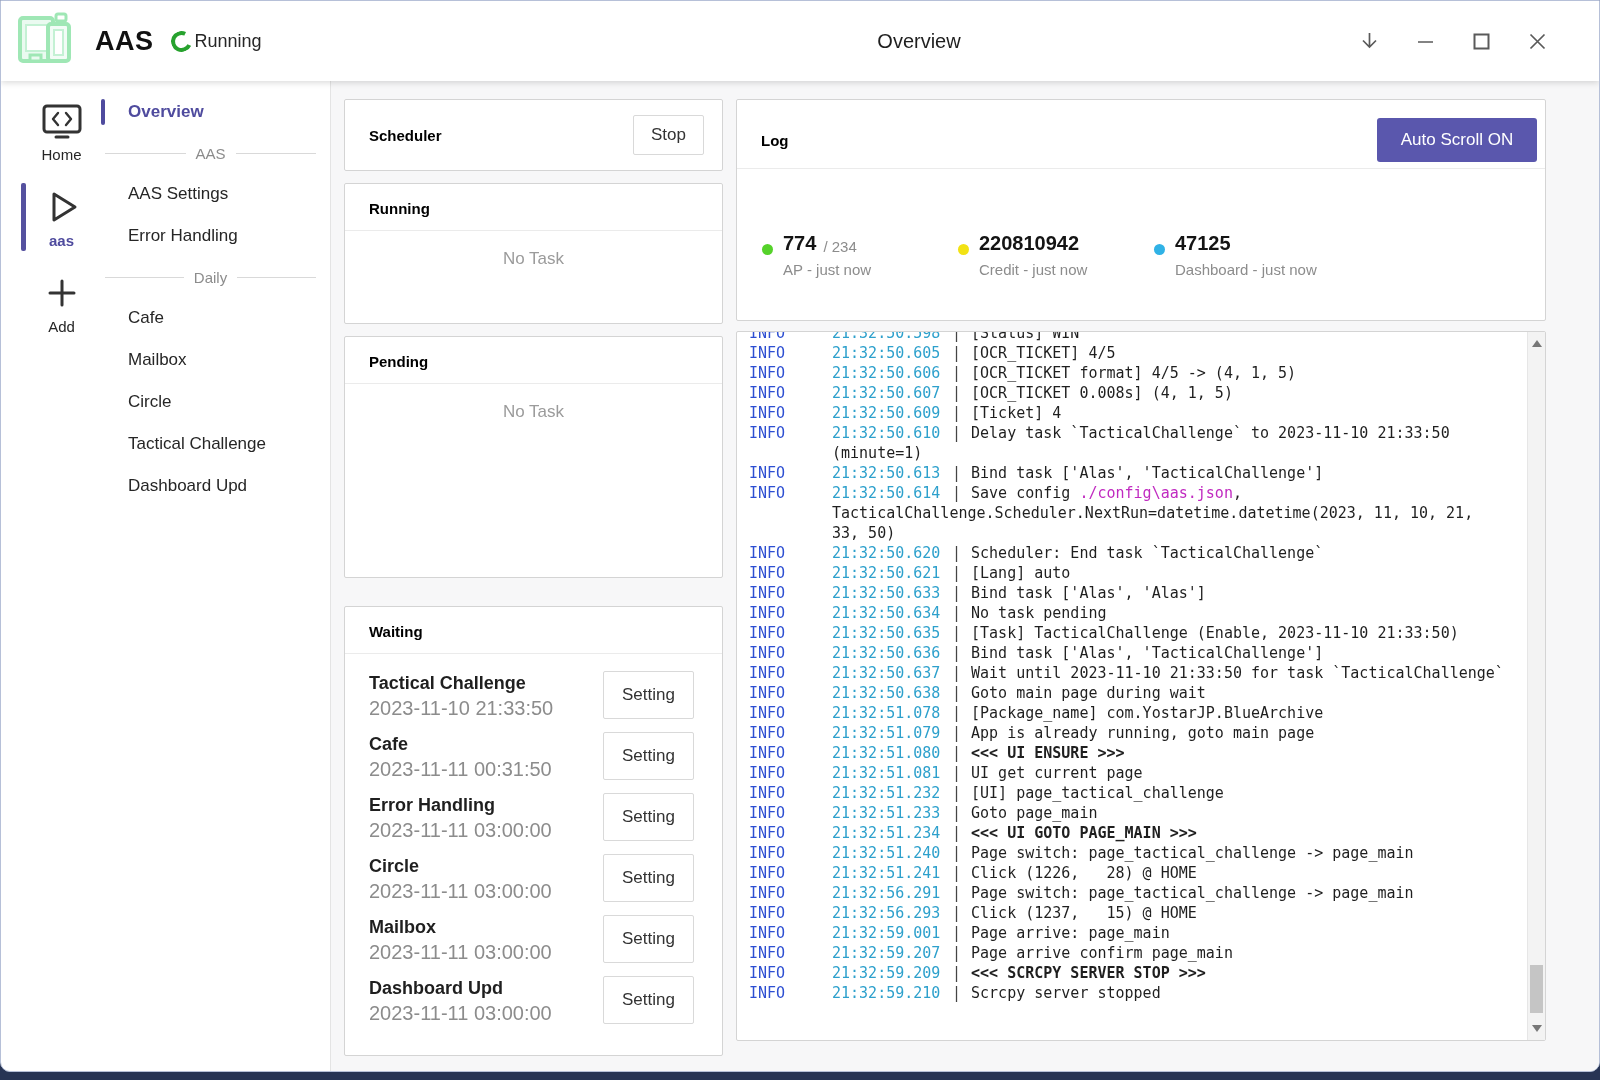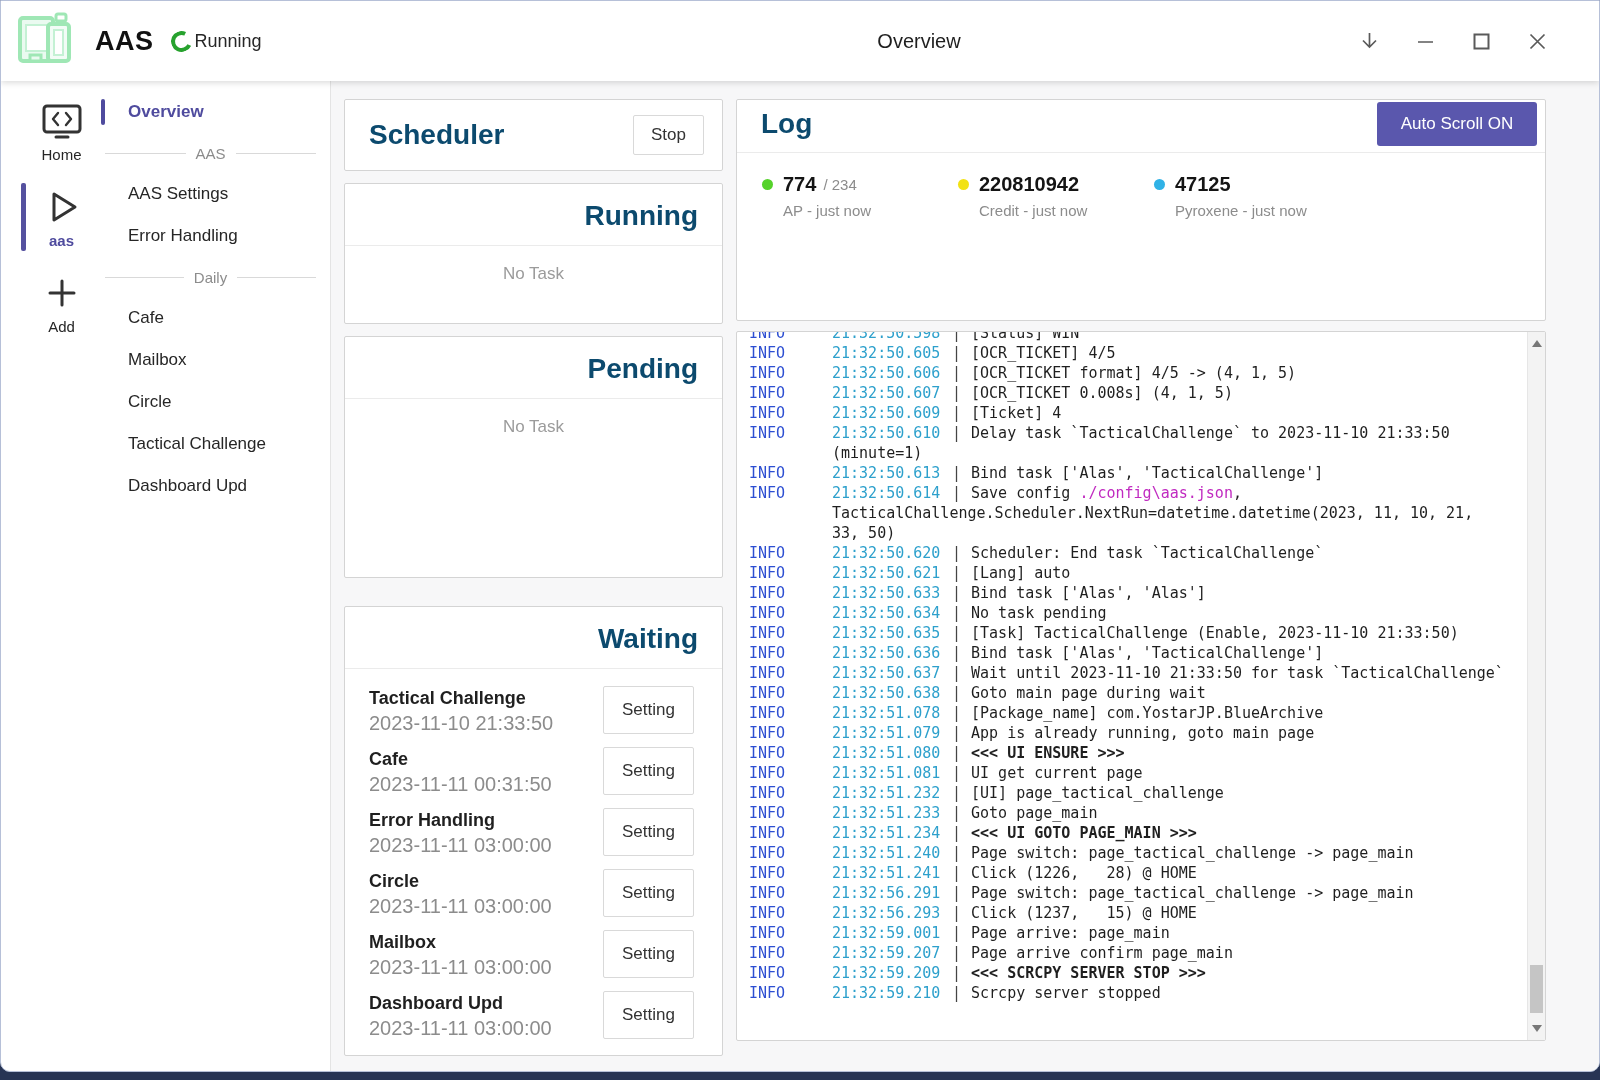--- a/index.html
+++ b/index.html
@@ -45,21 +45,21 @@
   .nav-bar { display:none; position:absolute; left:10px; top:8px; height:26px; width:4px;
              background:#4f4b9e; border-radius:2px; }
   .nav-link.active .nav-bar { display:block; }
   .nav-div { height:40px; display:flex; align-items:center; padding:0 14px; gap:10px; }
   .nav-div .line { flex:1; height:1px; background:#d9d9d9; }
   .nav-div .dtext { color:#8c8c8c; font-size:15px; }
 
   
   .main { position:absolute; top:80px; left:330px; width:1270px; height:992px; background:#f7f7f8; }
   .card { background:#fff; border:1px solid #d4d4d4; border-radius:2px; }
-  .card-title { font-size:28px; font-weight:700; color:#0c4a6e;text-align:right; }
+  .card-title { font-size:15px; font-weight:700; color:#000000; }
   .hr { height:1px; background:#ebebeb; margin-top:13px; }
   .btn-outline { background:#fff; border:1px solid #d9d9d9; border-radius:2px; font-size:17px;
                  color:#333; padding:9px 17px; font-family:inherit; cursor:pointer; }
 
   .col1 { position:absolute; left:13px; top:18px; width:379px; }
   .col2 { position:absolute; left:405px; top:18px; width:810px; }
 
   .sched { height:72px; display:flex; align-items:center; justify-content:space-between;
            padding:0 18px 0 24px; margin-bottom:12px; }
   .taskcard { padding-top:16px; }
@@ -67,29 +67,29 @@
   .no-task { text-align:center; color:#9b9b9b; font-size:17px; margin-top:18px; }
   .running-card { height:141px; margin-bottom:12px; }
   .pending-card { height:242px; margin-bottom:28px; }
   .waiting-card { height:450px; }
   .wlist { padding:10px 28px 0 24px; }
   .witem { display:flex; align-items:center; justify-content:space-between; height:61px; }
   .wname { font-size:18px; font-weight:700; color:#1f1f1f; line-height:26px; }
   .wdate { font-size:20px; color:#8c8c8c; line-height:24px; }
   .setting-btn { width:91px; height:48px; padding:0; }
 
-  .loghead { height:222px; margin-bottom:10px; padding-top:0; }
+  .loghead { height:222px; margin-bottom:10px; padding-top:16px; }
   .loghead-row { height:48px; display:flex; align-items:center; justify-content:space-between;
                  padding:0 8px 0 24px; }
   .btn-primary { background:#5a57ad; color:#fff; border:none; border-radius:3px; font-size:17px;
                  width:160px; height:44px; font-family:inherit; cursor:pointer; }
   .loghead .hr { margin-top:4px; }
   .stats { display:flex; padding:20px 0 0 25px; }
   .stat { width:196px; }
-  .stat-top { display:flex; align-items:center; }
+  .stat-top { display:flex; align-items:flex-end;margin-top:43px; }
   .dot { width:11px; height:11px; border-radius:50%; margin-right:10px; flex:none; }
   .val { font-size:20px; font-weight:700; color:#141414; }
   .suf { font-size:15px; color:#8c8c8c; margin-left:7px; }
   .stat-label { font-size:15px; color:#8c8c8c; margin-top:6px; padding-left:21px; }
 
   .logbody { height:710px; position:relative; overflow:hidden;
              font-family:"DejaVu Sans Mono", monospace; font-size:15px; }
   .loglines { margin-top:-9px; padding-left:12px; }
   .lrow { display:flex; white-space:pre; line-height:20px; color:#1f1f1f; }
   .lrow.b .ms { font-weight:bold; }
@@ -310,21 +310,21 @@
                 <span class="suf"></span>
               </div>
               <div class="stat-label">Credit - just now</div>
             </div>
             <div class="stat">
               <div class="stat-top">
                 <span class="dot" style="background: rgb(48, 178, 230);"></span>
                 <span class="val">47125</span>
                 <span class="suf"></span>
               </div>
-              <div class="stat-label">Pyroxene - just now</div>
+              <div class="stat-label">Dashboard - just now</div>
             </div>
           </div>
       </div>
 
       <div class="card logbody">
         <div class="loglines">
             <div class="lrow"><span class="lv">INFO</span><span class="tm">21:32:50.598</span><span class="pp">|</span><span class="ms">[Status] WIN</span></div>
             <div class="lrow"><span class="lv">INFO</span><span class="tm">21:32:50.605</span><span class="pp">|</span><span class="ms">[OCR_TICKET] 4/5</span></div>
             <div class="lrow"><span class="lv">INFO</span><span class="tm">21:32:50.606</span><span class="pp">|</span><span class="ms">[OCR_TICKET format] 4/5 -&gt; (4, 1, 5)</span></div>
             <div class="lrow"><span class="lv">INFO</span><span class="tm">21:32:50.607</span><span class="pp">|</span><span class="ms">[OCR_TICKET 0.008s] (4, 1, 5)</span></div>

